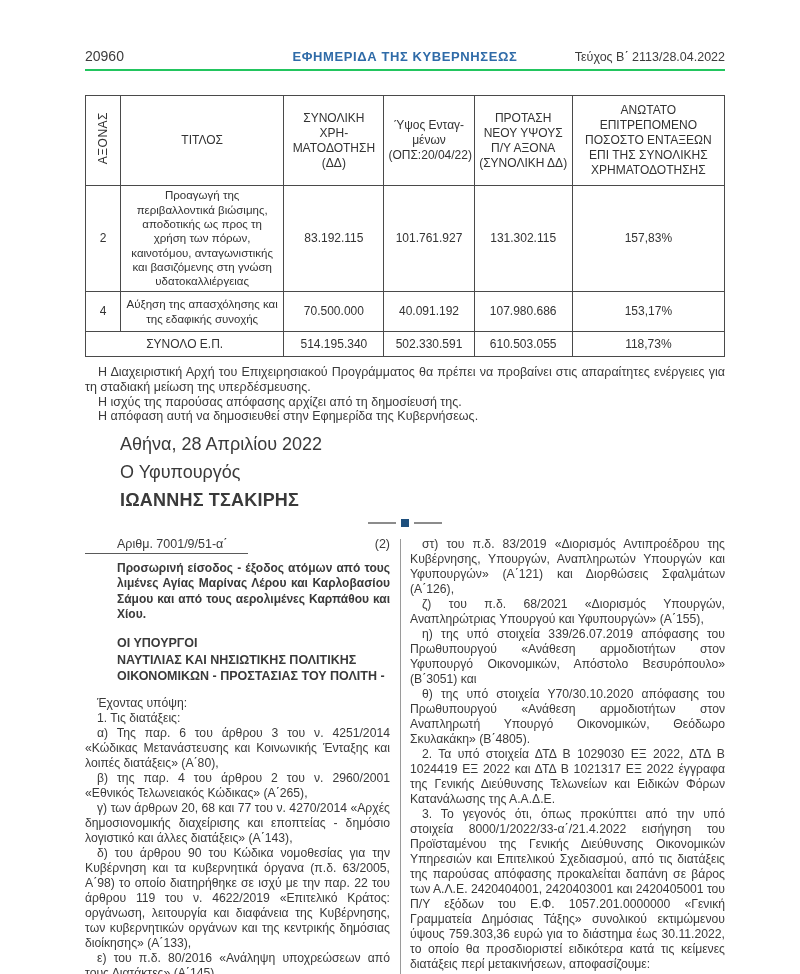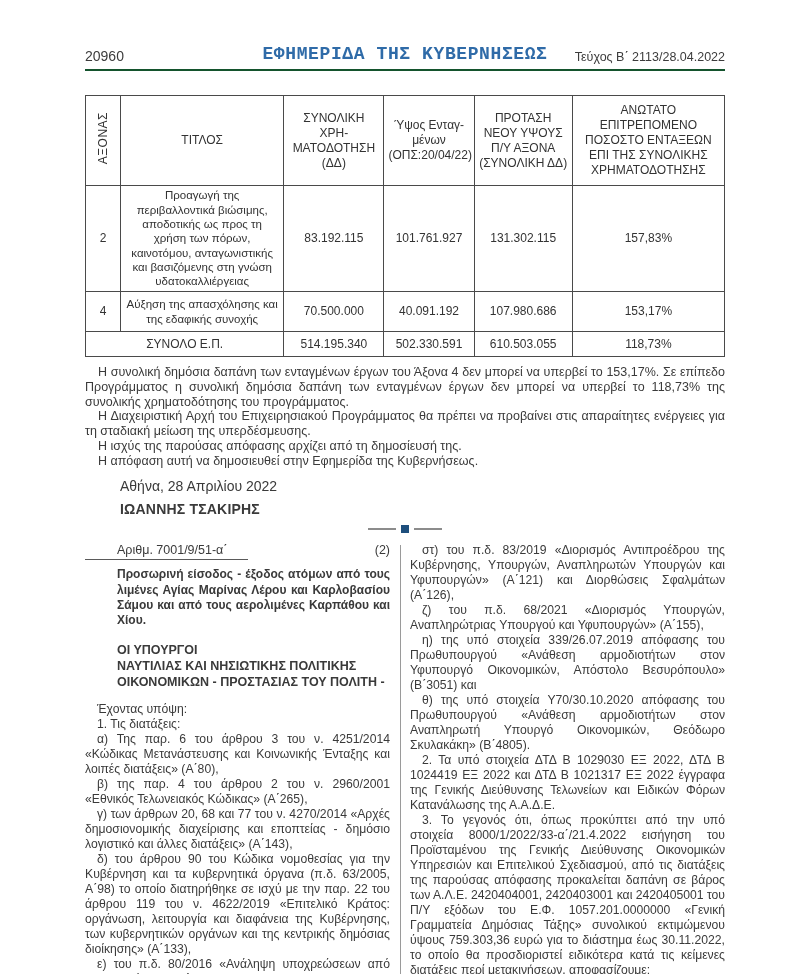--- a/index.html
+++ b/index.html
@@ -7,26 +7,26 @@
     width: 800px; height: 974px; overflow: hidden;
     font-family: "Liberation Sans", sans-serif;
     color: #3a3a3a;
     -webkit-font-smoothing: antialiased;
   }
   .page { padding: 40px 75px 0 85px; }
 
   
   .masthead {
     display: grid; grid-template-columns: 1fr auto 1fr; align-items: end;
-    border-bottom: 2px solid #14532d; padding-bottom: 5px;
+    border-bottom: 2px solid #22c55e; padding-bottom: 5px;
   }
   .masthead .pagenum { font-size: 14px; color: #3c3c3c; }
   .masthead .gztitle {
-    font-family: Liberation Mono, monospace; font-weight: bold;
-    font-size: 18px; letter-spacing: 0.6px; color: #2f6ba8;
+    font-family: Liberation Sans, sans-serif; font-weight: bold;
+    font-size: 13px; letter-spacing: 0.6px; color: #2f6ba8;
     justify-self: center; transform: scaleY(1.05);
   }
   .masthead .issue { font-size: 12.5px; color: #3c3c3c; justify-self: end; margin-top: 10px; }
 
   
   table.funding {
     margin-top: 24px; width: 100%; border-collapse: collapse;
     font-size: 11.5px; color: #333; table-layout: fixed;
   }
   table.funding th, table.funding td {
@@ -45,21 +45,21 @@
 
   
   .bodytext { margin-top: 8px; }
   .bodytext p {
     margin: 0; font-size: 12.5px; line-height: 1.18;
     text-align: justify; text-indent: 13px;
   }
 
   
   .signature { margin: 10px 0 0 35px; }
-  .signature p { margin: 0 0 7px 0; font-size: 14px; }
+  .signature p { margin: 0 0 7px 0; font-size: 18px; }
   .signature .name { font-weight: bold; letter-spacing: 0.2px; }
 
   
   .divider {
     display: flex; align-items: center; justify-content: center;
     margin: 8px 0 10px 0;
   }
   .divider .line { width: 28px; height: 2px; background: #8c8c8c; }
   .divider .sq { width: 8px; height: 8px; background: #1e4f7d; margin: 0 5px; }
 
@@ -140,28 +140,28 @@
         <td colspan="2" class="num">ΣΥΝΟΛΟ Ε.Π.</td>
         <td class="num">514.195.340</td>
         <td class="num">502.330.591</td>
         <td class="num">610.503.055</td>
         <td class="num">118,73%</td>
       </tr>
     </tbody>
   </table>
 
   <div class="bodytext">
-    <p>Η συνολική δημόσια δαπάνη των ενταγμένων έργων του Άξονα 4 δεν μπορεί να υπερβεί το 153,17%. Σε επίπεδο Προγράμματος η συνολική δημόσια δαπάνη των ενταγμένων έργων δεν μπορεί να υπερβεί το 118,73% της συνολικής χρηματοδότησης του προγράμματος.</p>
     <p>Η Διαχειριστική Αρχή του Επιχειρησιακού Προγράμματος θα πρέπει να προβαίνει στις απαραίτητες ενέργειες για τη σταδιακή μείωση της υπερδέσμευσης.</p>
     <p>Η ισχύς της παρούσας απόφασης αρχίζει από τη δημοσίευσή της.</p>
     <p>Η απόφαση αυτή να δημοσιευθεί στην Εφημερίδα της Κυβερνήσεως.</p>
   </div>
 
   <div class="signature">
     <p>Αθήνα, 28 Απριλίου 2022</p>
+    <p>Ο Υφυπουργός</p>
     <p class="name">ΙΩΑΝΝΗΣ ΤΣΑΚΙΡΗΣ</p>
   </div>
 
   <div class="divider">
     <span class="line"></span>
     <span class="sq"></span>
     <span class="line"></span>
   </div>
 
   <div class="columns">

